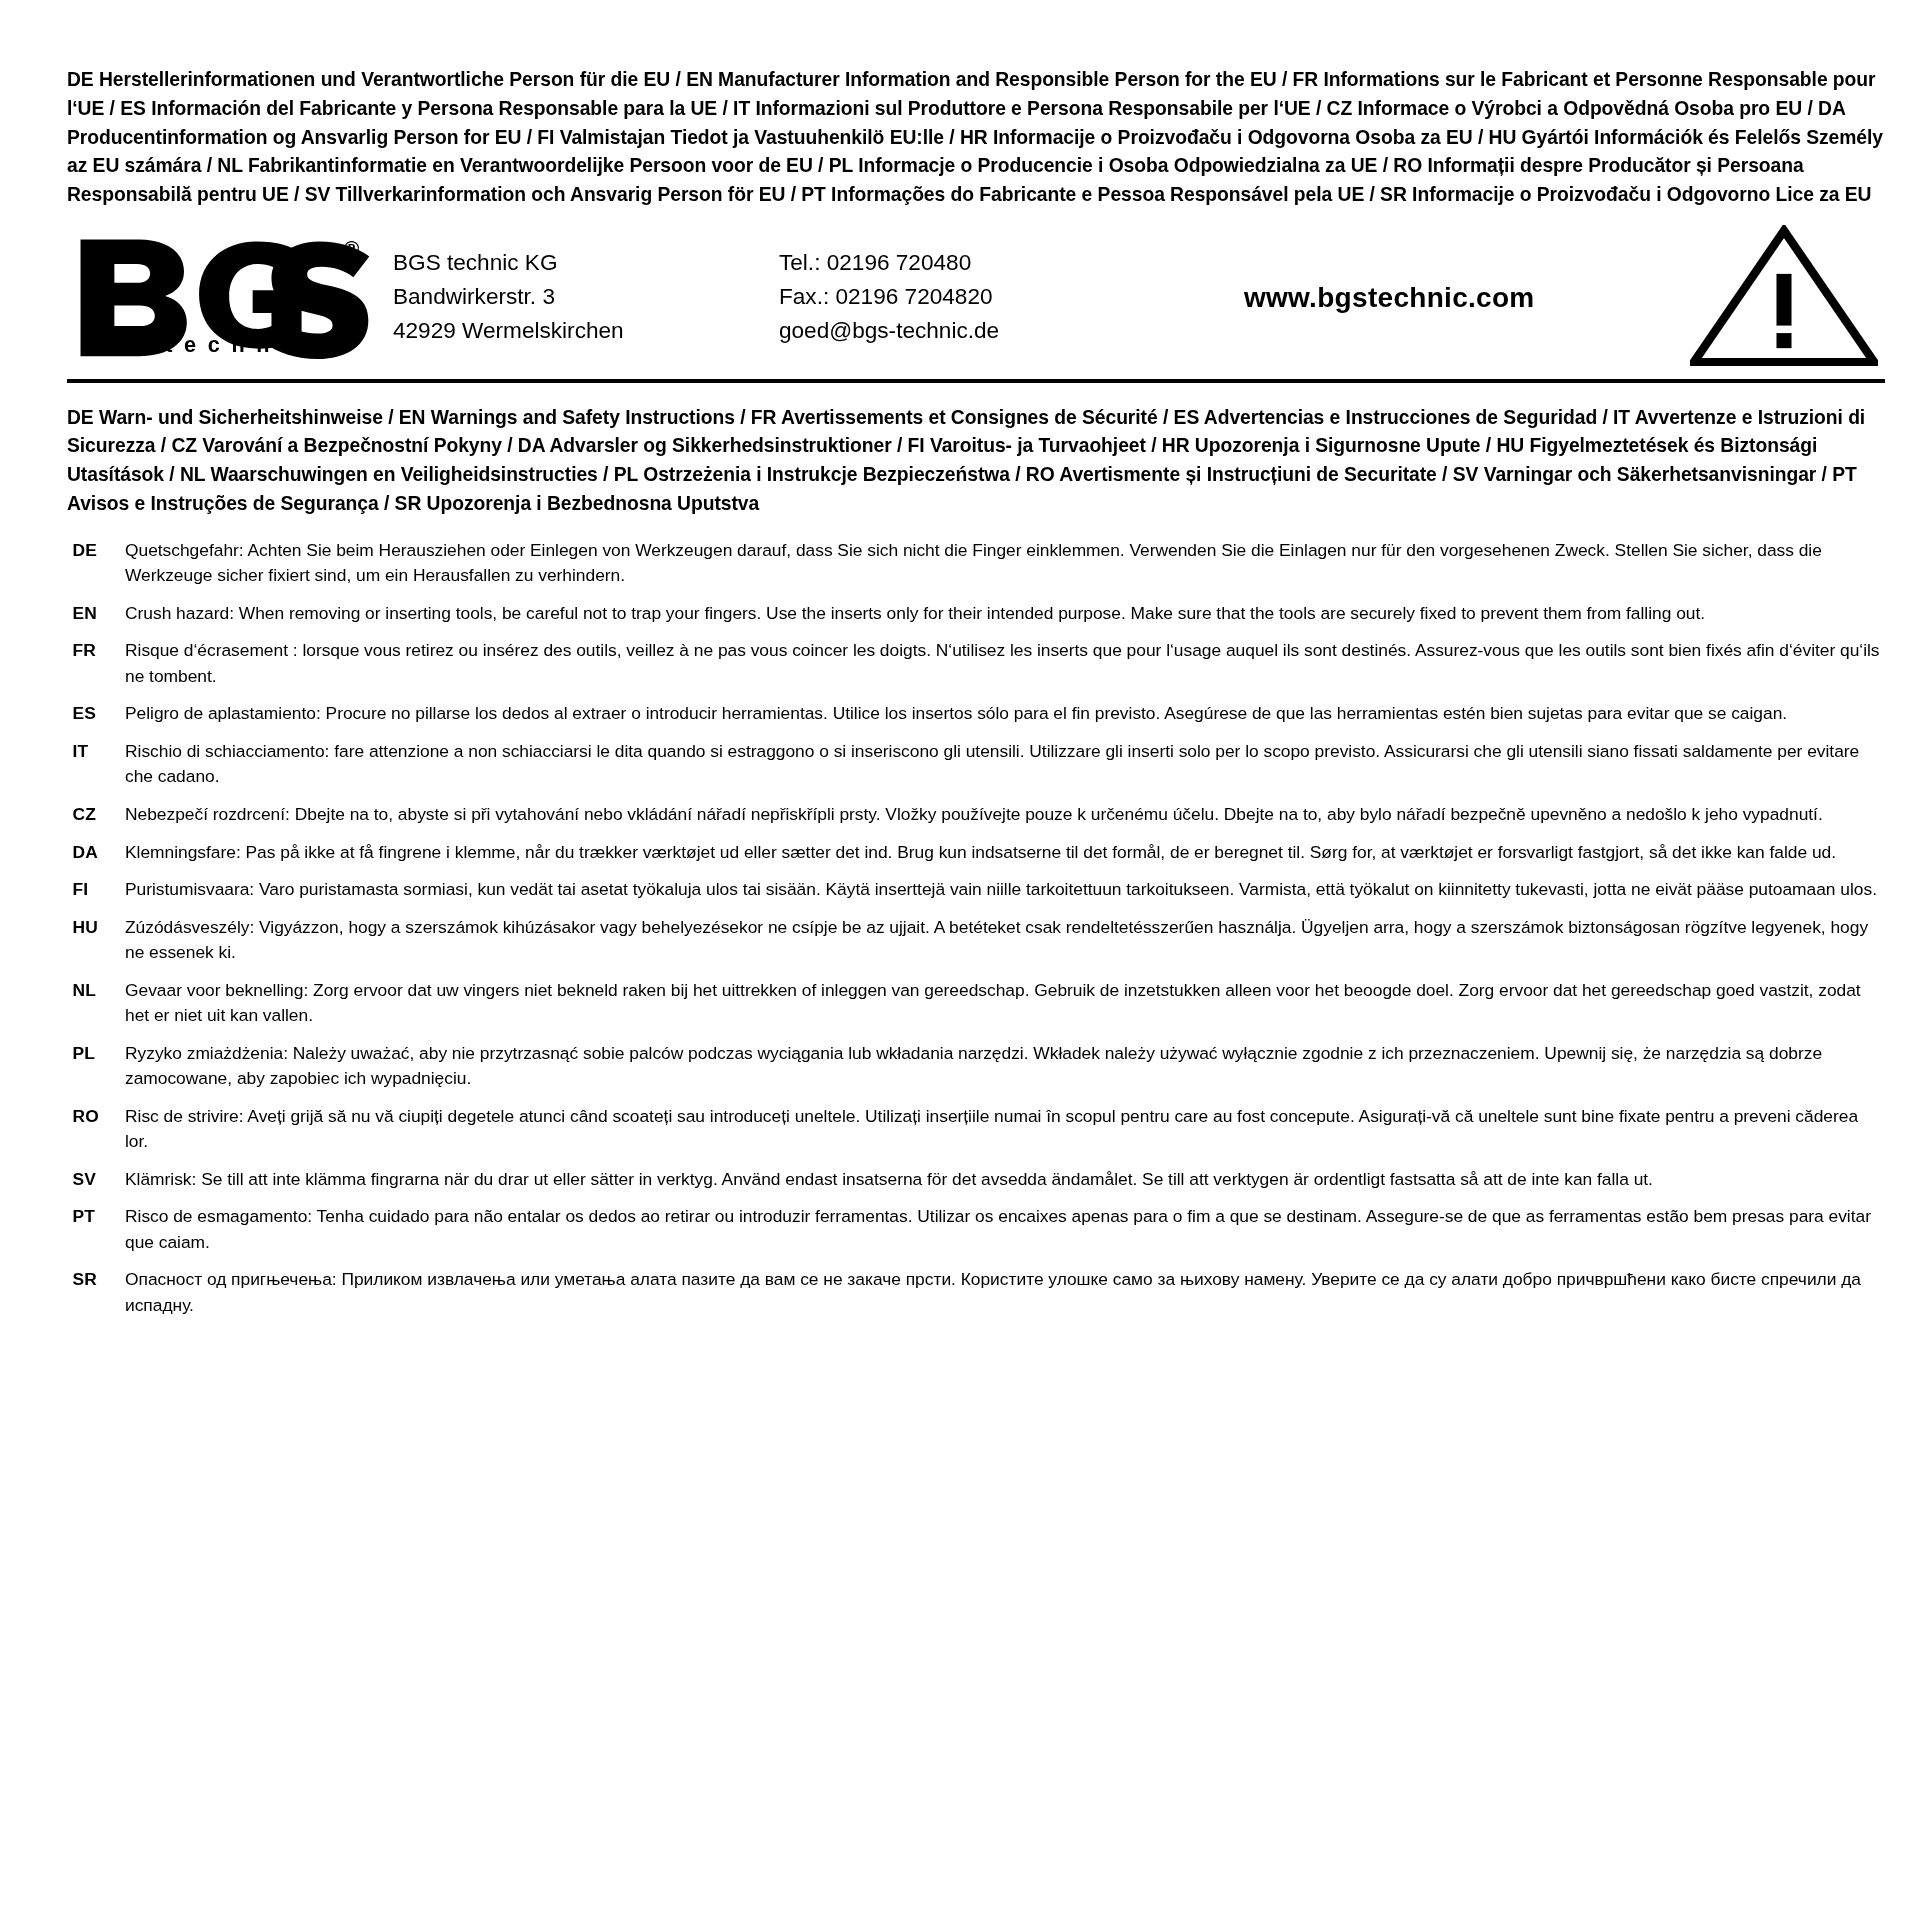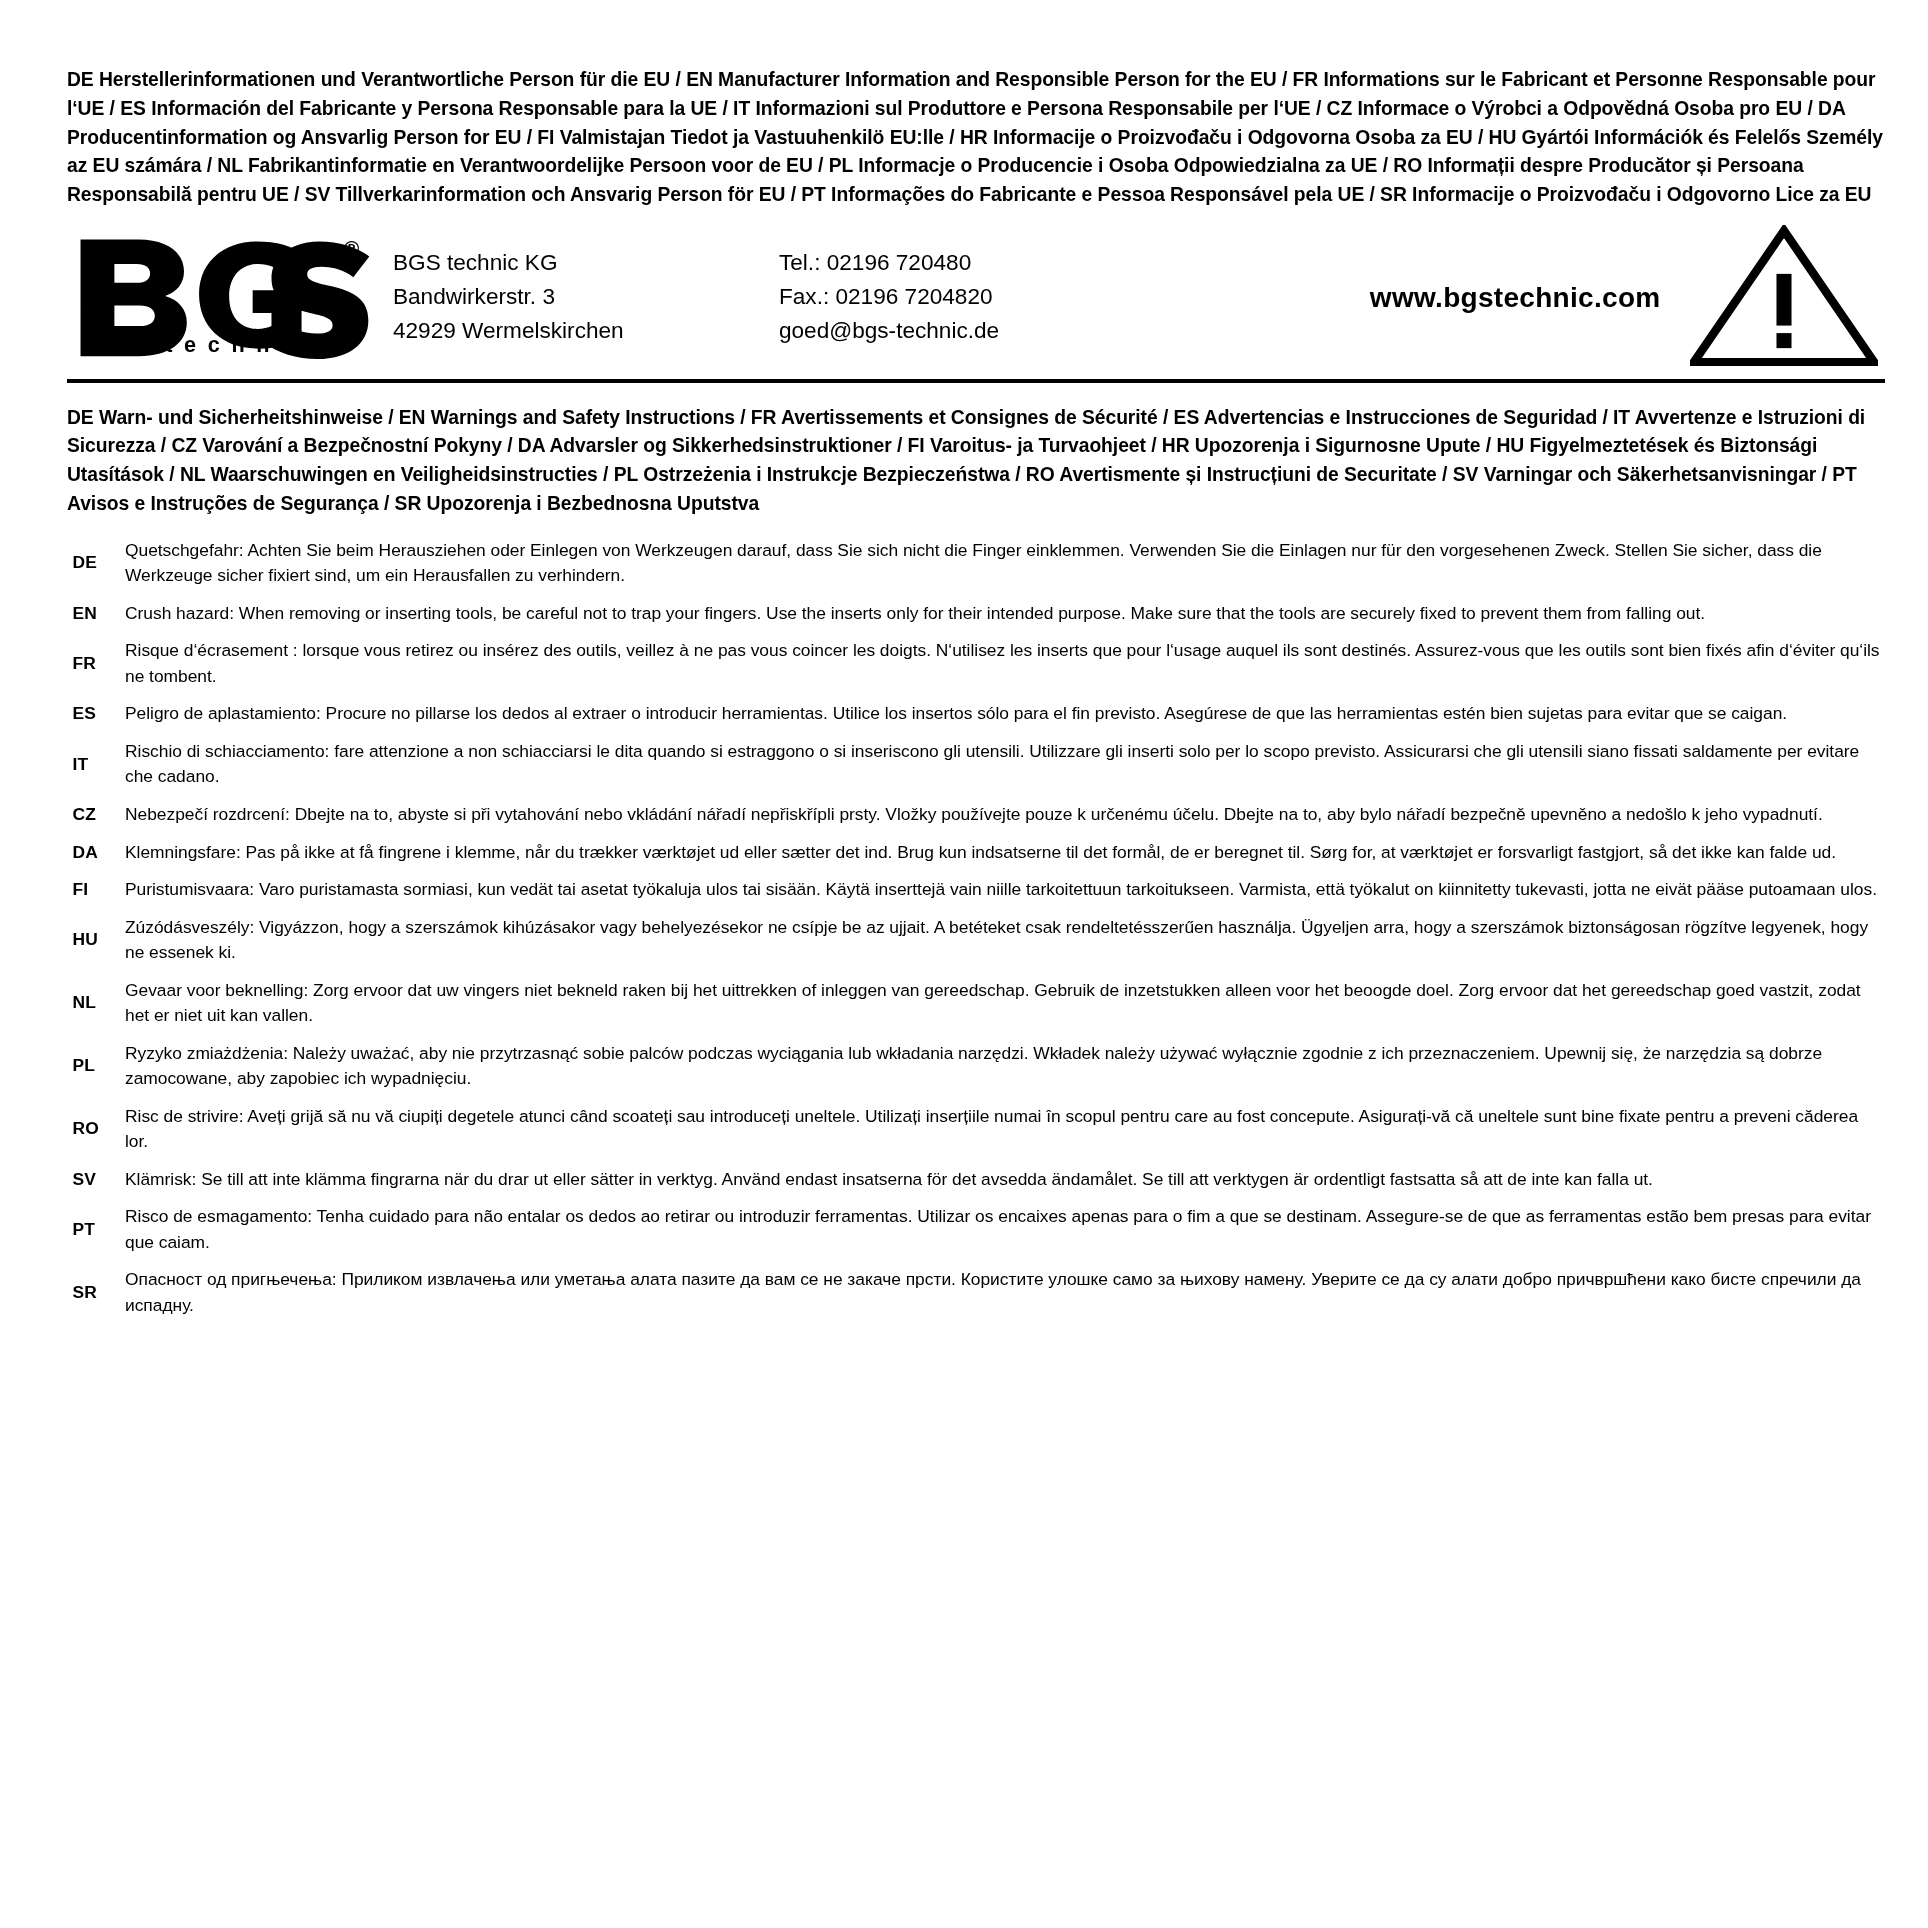--- a/index.html
+++ b/index.html
@@ -57,21 +57,21 @@
   .tel-block {
     flex: 0 0 339px;
     font-size: 22.6px;
     line-height: 1.52;
     padding-top: 3.8px;
   }
   .web-block {
     flex: 1 1 auto;
     font-size: 28px;
     font-weight: bold;
-    text-align: right;
+    text-align: center;
     padding-top: 5.6px;
     letter-spacing: 0.3px;
   }
   .warn-block {
     flex: 0 0 217px;
     display: flex;
     justify-content: flex-end;
     align-items: center;
     padding-right: 7.5px;
   }
@@ -86,21 +86,20 @@
     max-width: 1846px;
   }
 
   
   .lang-list {
     margin-top: 3.8px;
   }
   .lang-row {
     display: flex;
     margin-bottom: 12.2px;
-    align-items: center;
   }
   .lang-code {
     flex: 0 0 58px;
     font-size: 17.4px;
     font-weight: bold;
     padding-left: 5.6px;
     box-sizing: border-box;
     line-height: 1.46;
   }
   .lang-text {

